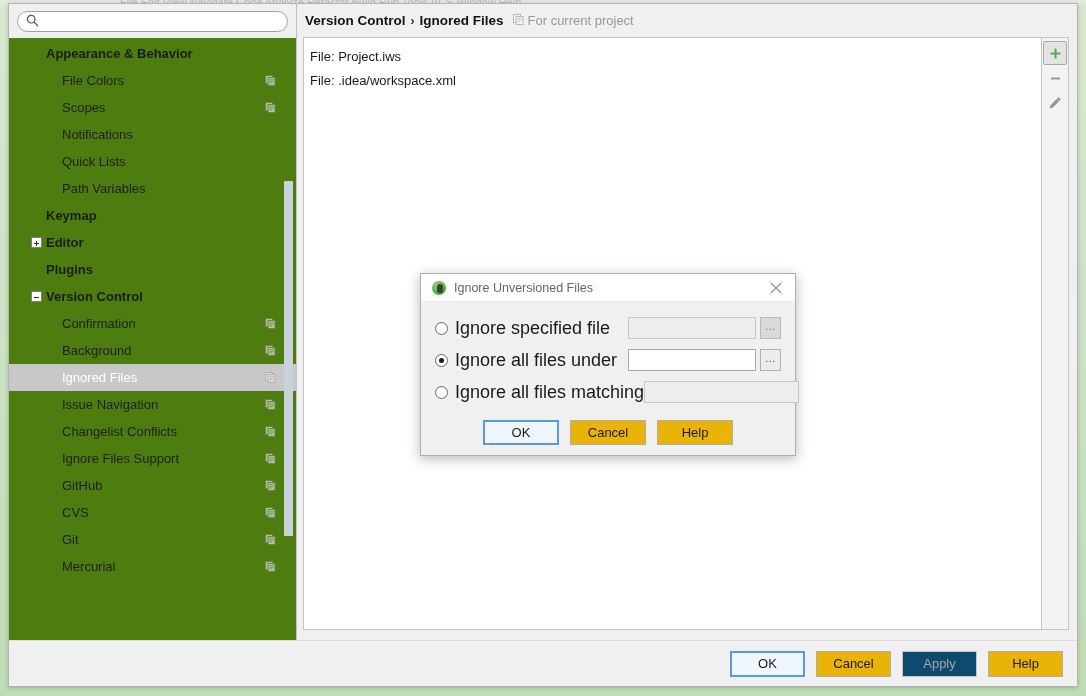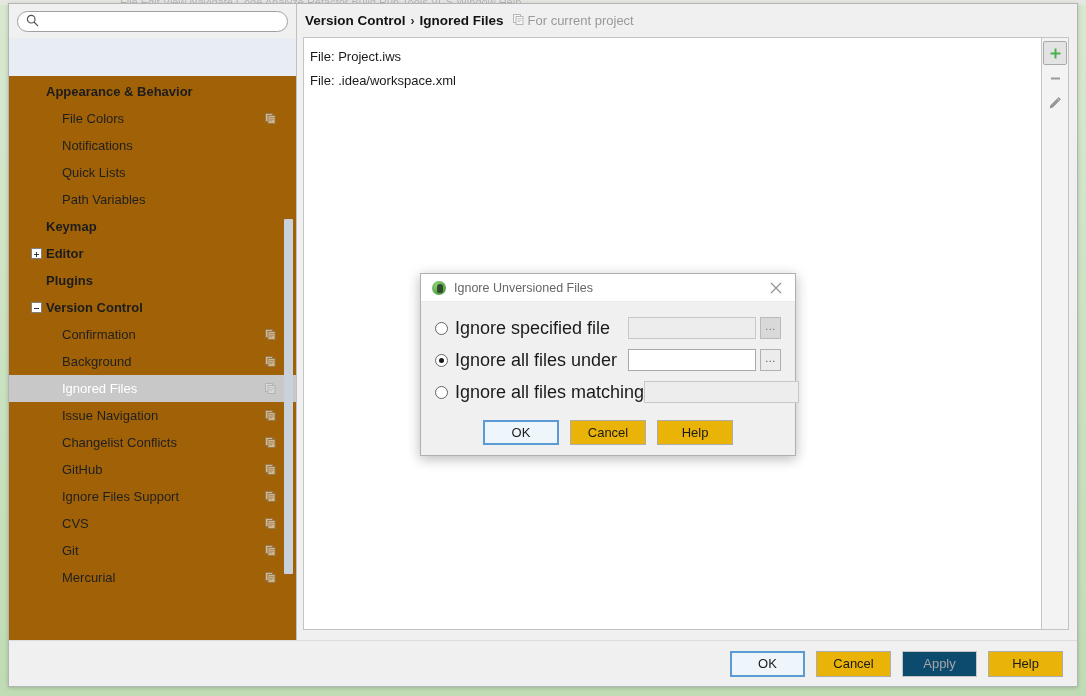--- a/index.html
+++ b/index.html
@@ -94,23 +94,22 @@
   }
   #search-box svg { flex: 0 0 auto; }
   #search-input {
     border: 0; outline: 0; background: transparent;
     font-size: 12px; color: #333; margin-left: 4px; width: 225px;
     font-family: "Liberation Sans", sans-serif;
   }
 
   #tree {
     flex: 1 1 auto; overflow: hidden; position: relative;
-    background: #a16207;
+    background: #4d7c0f;
     padding-top: 2px;
-    margin-top: 38px;
   }
   .tree-row {
     height: 27px; display: flex; align-items: center;
     position: relative; padding-right: 18px;
     cursor: default;
   }
   .tree-row .expander {
     width: 11px; height: 11px; margin-left: 18px; margin-right: 4px;
     border: 1px solid #7f7f7f; background: #ffffff;
     position: relative; flex: 0 0 11px;
@@ -302,20 +301,28 @@
             </div>
             <div class="tree-row child">
               <span class="label">File Colors</span>
               <span class="copy-icon"><svg width="11" height="11" viewBox="0 0 11 11">
                   <rect x="0.5" y="0.5" width="7" height="8" fill="#ffffff" stroke="#8a8a8a"></rect>
                   <rect x="3.0" y="2.5" width="7" height="8" fill="#ffffff" stroke="#8a8a8a"></rect>
                   <path d="M4.3 4.6h4.4M4.3 6.2h4.4M4.3 7.8h3" stroke="#9a9a9a" stroke-width=".8"></path>
                 </svg></span>
             </div>
             <div class="tree-row child">
+              <span class="label">Scopes</span>
+              <span class="copy-icon"><svg width="11" height="11" viewBox="0 0 11 11">
+                  <rect x="0.5" y="0.5" width="7" height="8" fill="#ffffff" stroke="#8a8a8a"></rect>
+                  <rect x="3.0" y="2.5" width="7" height="8" fill="#ffffff" stroke="#8a8a8a"></rect>
+                  <path d="M4.3 4.6h4.4M4.3 6.2h4.4M4.3 7.8h3" stroke="#9a9a9a" stroke-width=".8"></path>
+                </svg></span>
+            </div>
+            <div class="tree-row child">
               <span class="label">Notifications</span>
             </div>
             <div class="tree-row child">
               <span class="label">Quick Lists</span>
             </div>
             <div class="tree-row child">
               <span class="label">Path Variables</span>
             </div>
             <div class="tree-row group">
               <span class="expander hidden"></span>
@@ -367,29 +374,29 @@
             </div>
             <div class="tree-row child">
               <span class="label">Changelist Conflicts</span>
               <span class="copy-icon"><svg width="11" height="11" viewBox="0 0 11 11">
                   <rect x="0.5" y="0.5" width="7" height="8" fill="#ffffff" stroke="#8a8a8a"></rect>
                   <rect x="3.0" y="2.5" width="7" height="8" fill="#ffffff" stroke="#8a8a8a"></rect>
                   <path d="M4.3 4.6h4.4M4.3 6.2h4.4M4.3 7.8h3" stroke="#9a9a9a" stroke-width=".8"></path>
                 </svg></span>
             </div>
             <div class="tree-row child">
+              <span class="label">Ignore Files Support</span>
+              <span class="copy-icon"><svg width="11" height="11" viewBox="0 0 11 11">
+                  <rect x="0.5" y="0.5" width="7" height="8" fill="#ffffff" stroke="#8a8a8a"></rect>
+                  <rect x="3.0" y="2.5" width="7" height="8" fill="#ffffff" stroke="#8a8a8a"></rect>
+                  <path d="M4.3 4.6h4.4M4.3 6.2h4.4M4.3 7.8h3" stroke="#9a9a9a" stroke-width=".8"></path>
+                </svg></span>
+            </div>
+            <div class="tree-row child">
               <span class="label">GitHub</span>
-              <span class="copy-icon"><svg width="11" height="11" viewBox="0 0 11 11">
-                  <rect x="0.5" y="0.5" width="7" height="8" fill="#ffffff" stroke="#8a8a8a"></rect>
-                  <rect x="3.0" y="2.5" width="7" height="8" fill="#ffffff" stroke="#8a8a8a"></rect>
-                  <path d="M4.3 4.6h4.4M4.3 6.2h4.4M4.3 7.8h3" stroke="#9a9a9a" stroke-width=".8"></path>
-                </svg></span>
-            </div>
-            <div class="tree-row child">
-              <span class="label">Ignore Files Support</span>
               <span class="copy-icon"><svg width="11" height="11" viewBox="0 0 11 11">
                   <rect x="0.5" y="0.5" width="7" height="8" fill="#ffffff" stroke="#8a8a8a"></rect>
                   <rect x="3.0" y="2.5" width="7" height="8" fill="#ffffff" stroke="#8a8a8a"></rect>
                   <path d="M4.3 4.6h4.4M4.3 6.2h4.4M4.3 7.8h3" stroke="#9a9a9a" stroke-width=".8"></path>
                 </svg></span>
             </div>
             <div class="tree-row child">
               <span class="label">CVS</span>
               <span class="copy-icon"><svg width="11" height="11" viewBox="0 0 11 11">
                   <rect x="0.5" y="0.5" width="7" height="8" fill="#ffffff" stroke="#8a8a8a"></rect>

